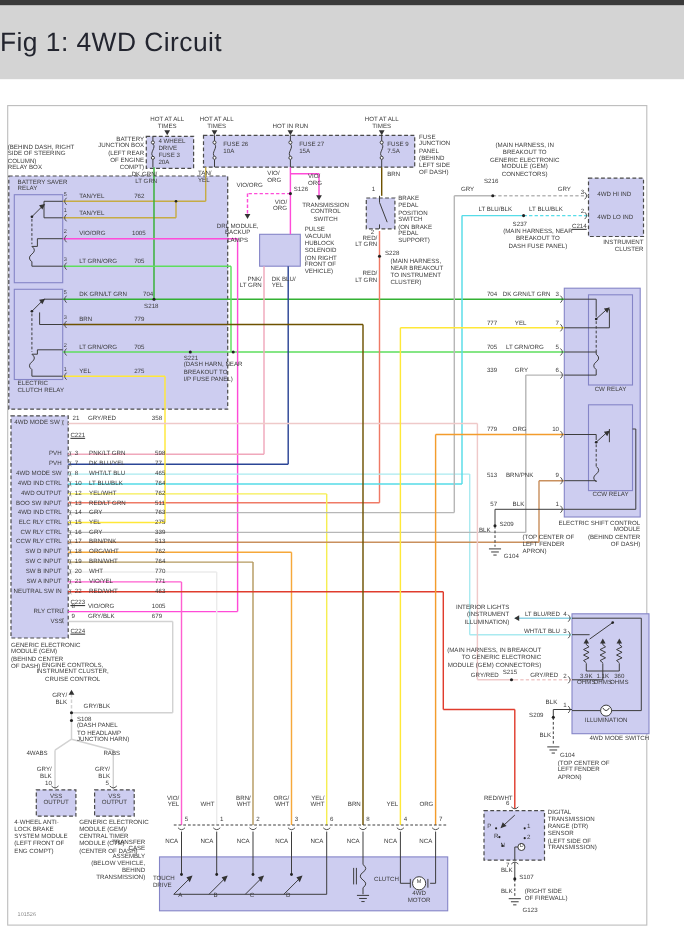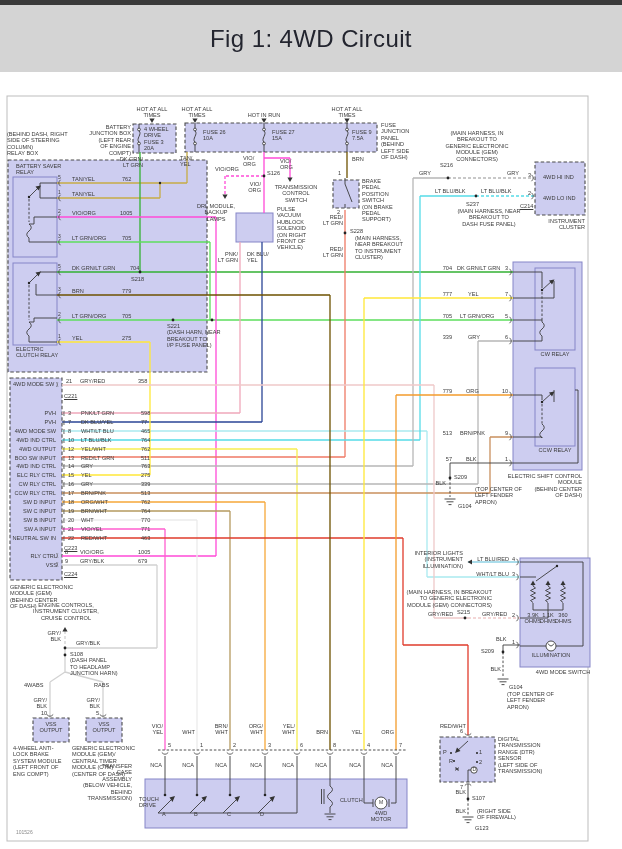--- a/index.html
+++ b/index.html
@@ -1,19 +1,19 @@
 <!DOCTYPE html>
 <html style="--c-header_strip: #3a3a3a; --c-header_bar: #d4d4d4; --c-box_fill: #cdcdf0; --c-box_border: #8585c7; --c-tan_yel: #c6ac45; --c-dk_grn_lt_grn: #33b133; --c-lt_grn_org: #5ede5e; --c-vio_org: #ff4bd8; --c-vio_yel: #ff5fd0; --c-brn: #6e5200; --c-yel: #ffe838; --c-yel_wht: #f6ee52; --c-red_lt_grn: #ef7a66; --c-gry: #b7b7b7; --c-gry_red: #efc9c9; --c-gry_blk: #d2d2d2; --c-lt_blu_blk: #56dce8; --c-wht_lt_blu: #aaeaf0; --c-lt_blu_red: #8fd2e4; --c-pnk_lt_grn: #f0a8bb; --c-dk_blu_yel: #2b4596; --c-org_wht: #f6a83a; --c-brn_wht: #b59a60; --c-brn_pnk: #c9905e; --c-wht: #ebebeb; --c-org: #f39c2c; --c-red_wht: #e03c2d; --c-blk: #333333;"><head>
 <meta charset="utf-8">
 <style>
   html,body{margin:0;padding:0;background:#fff;}
   body{width:622px;height:849px;position:relative;overflow:hidden;font-family:"Liberation Sans",sans-serif;}
   .stage{position:absolute;inset:0;}
   .hdr-strip{position:absolute;left:0;top:0;width:622px;height:5px;background:var(--c-header_strip);}
-  .hdr{position:absolute;left:0;top:5px;width:622px;height:67px;background:var(--c-header_bar);display:flex;align-items:center;justify-content:center;}
+  .hdr{position:absolute;left:0;top:5px;width:622px;height:67px;background:var(--c-header_bar);display:flex;align-items:center;justify-content:flex-start;}
   .hdr-title{font-size:24px;color:#23252f;letter-spacing:.4px;}
   svg.diag{position:absolute;left:0;top:0;}
   .lbl{position:absolute;font-size:5.6px;line-height:1.14;color:#3b3b3b;white-space:pre-line;}
   .ctr{transform:translateX(-50%);text-align:center;}
   .rt{text-align:right;}
   .un{text-decoration:underline;}
   .sm{font-size:5px;}
   .ft{font-size:5px;color:#8a8a8a;}
   .pb{position:absolute;font-size:5px;letter-spacing:-1px;color:#555;}
   .pb::before{content:")(";}

